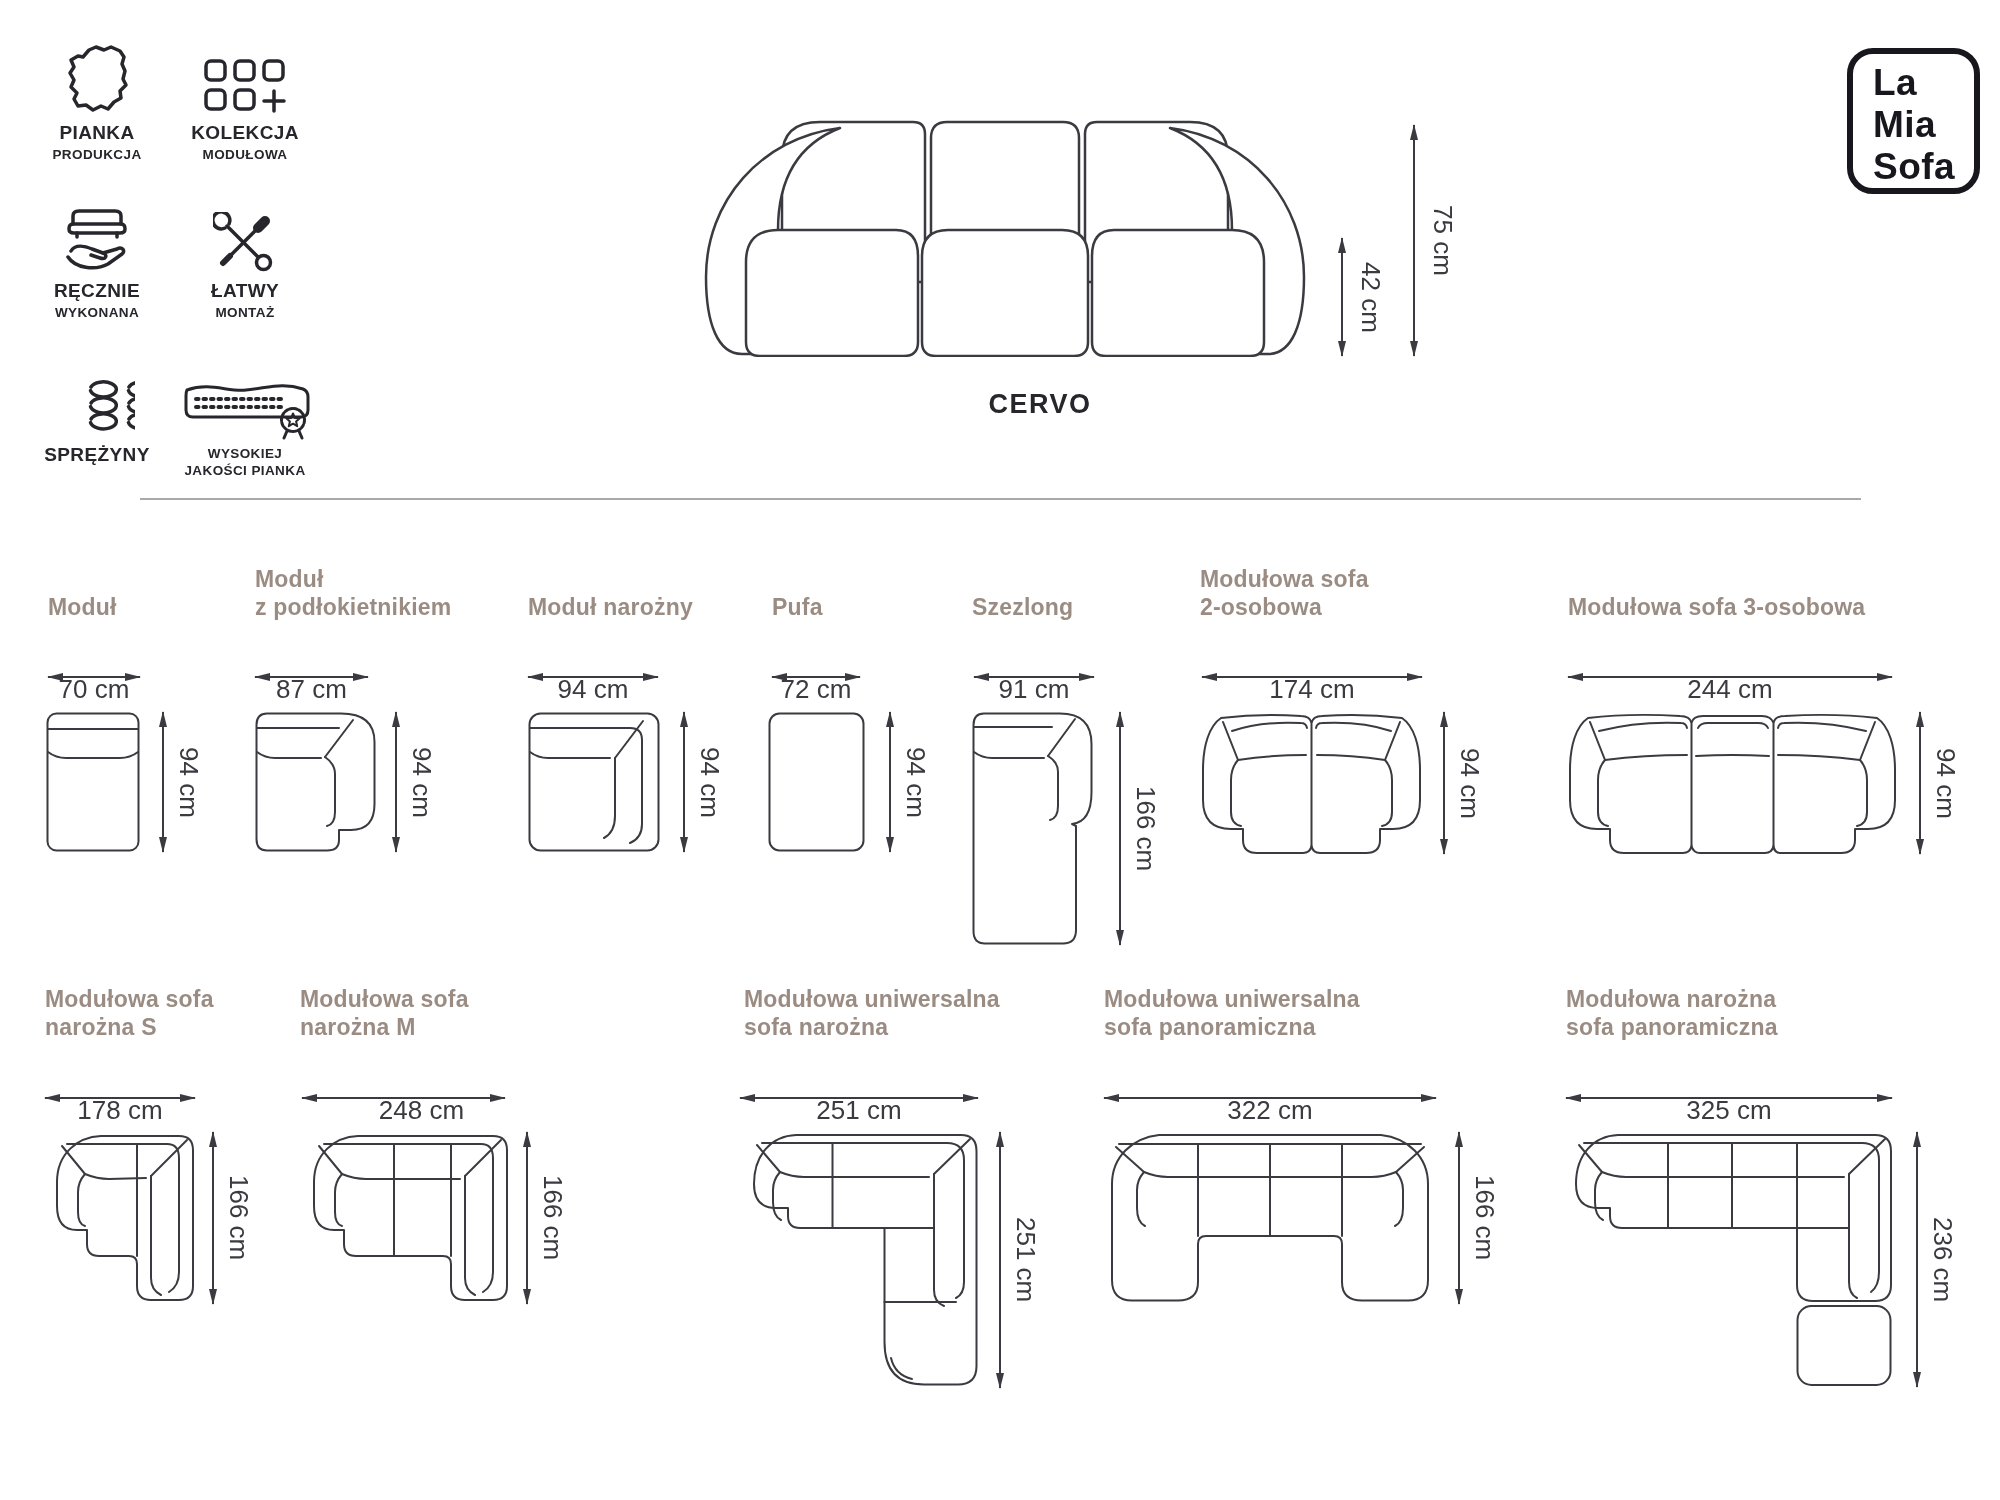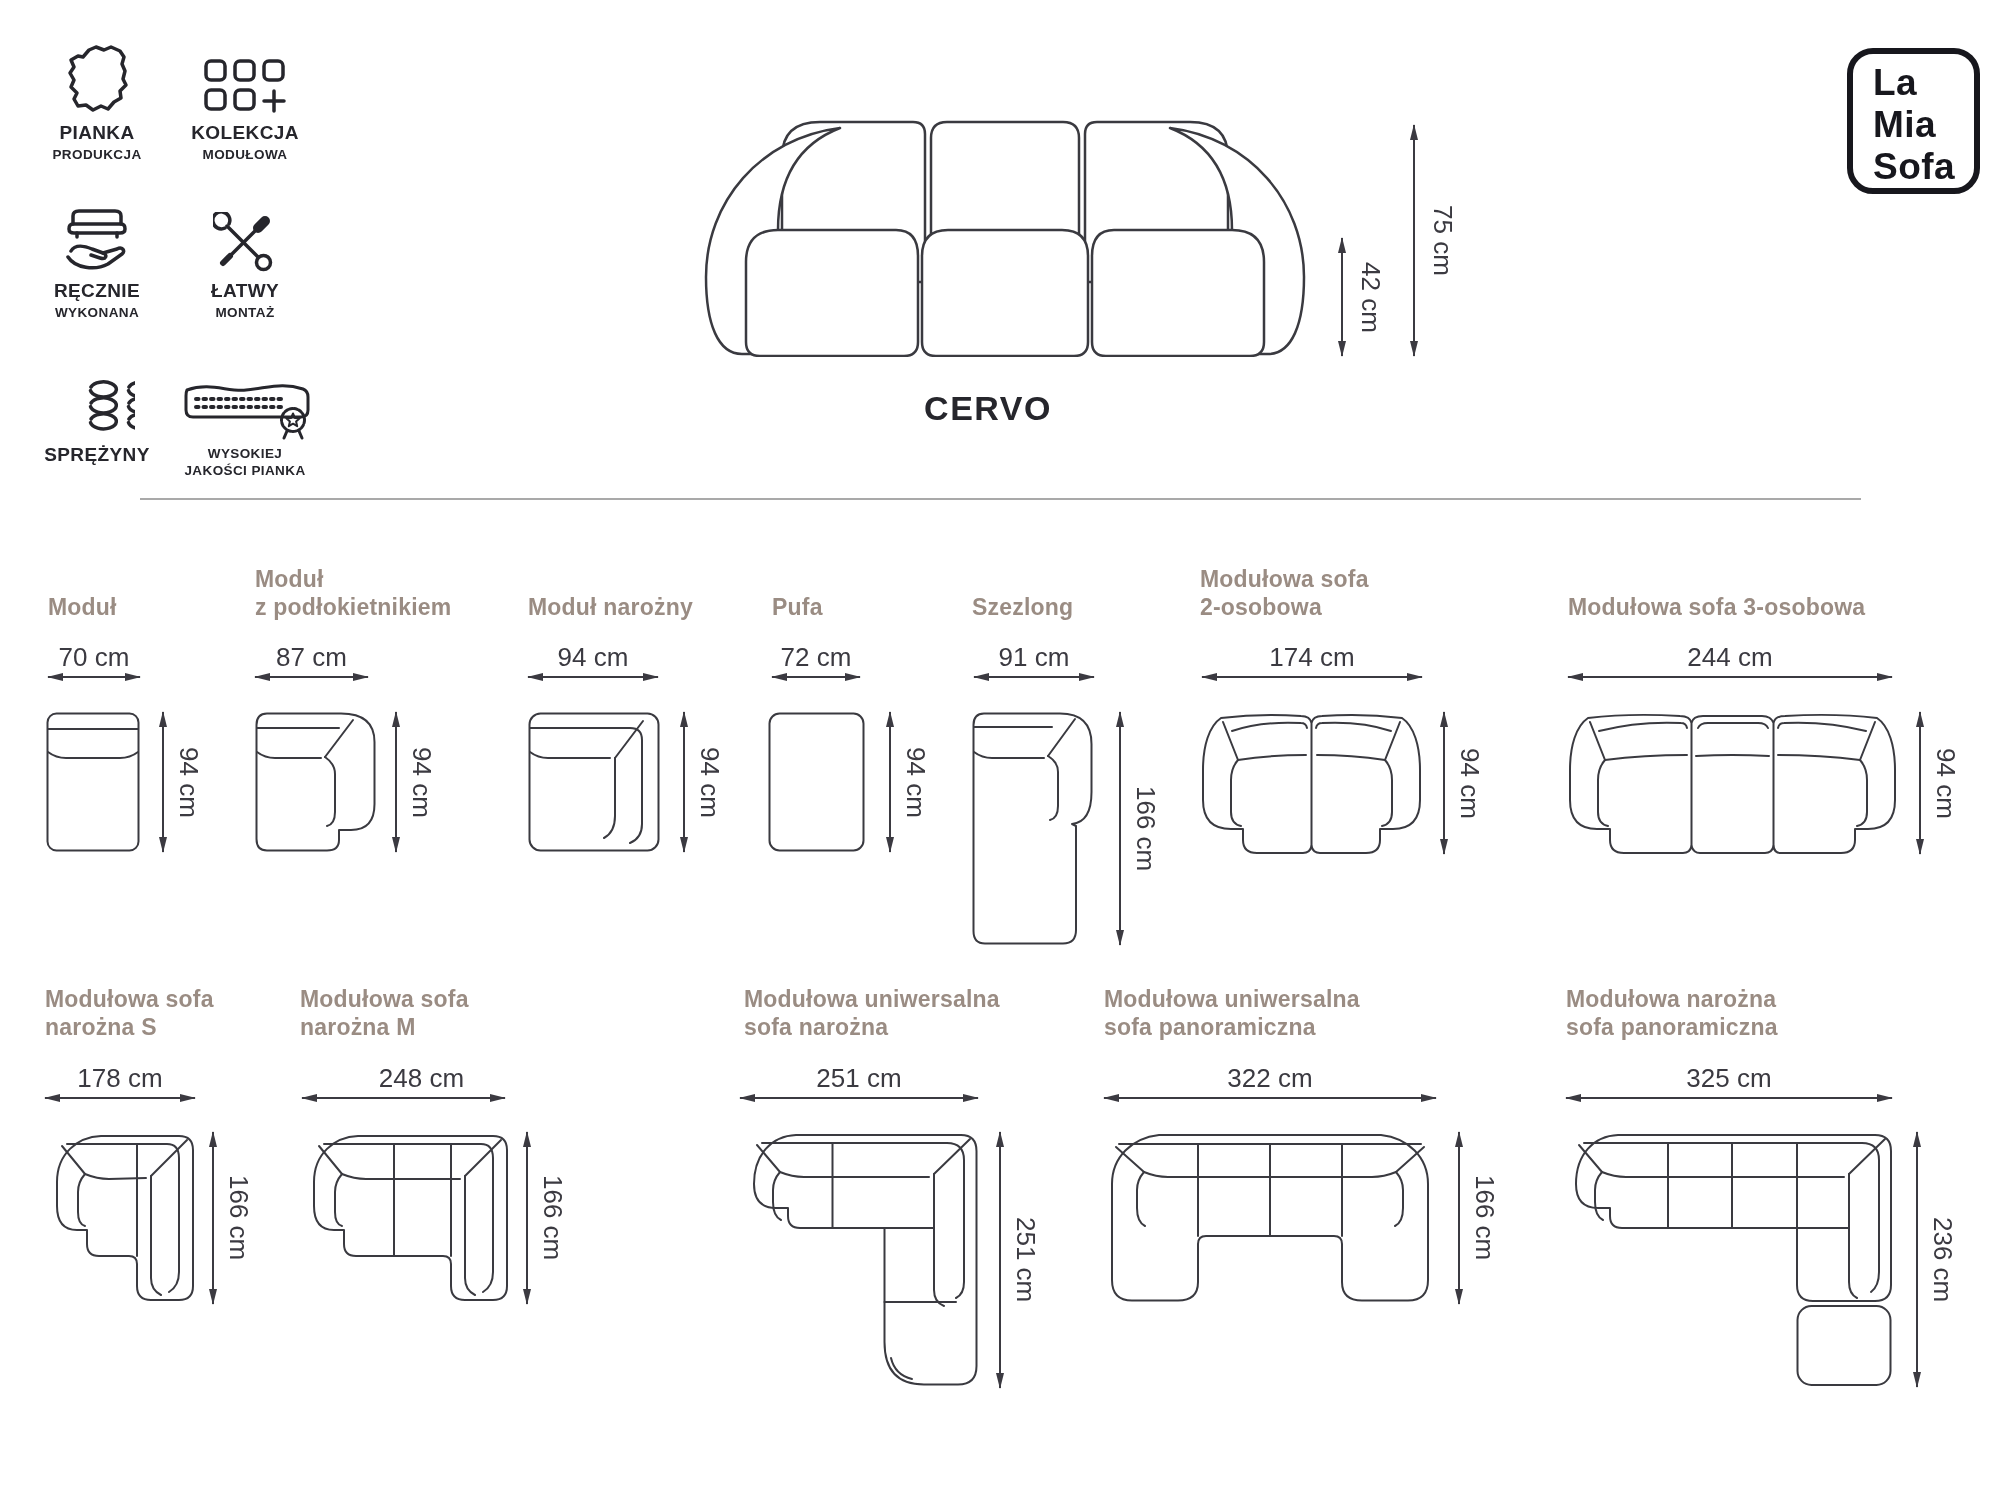--- a/index.html
+++ b/index.html
@@ -16,39 +16,39 @@
   .badge.small .b2{margin-top:2px;}
 
   
   .logo{position:absolute;left:1815px;top:48px;width:133px;height:146px;border:6px solid #17171d;
         border-radius:26px;box-sizing:border-box;padding:8px 0 0 20px;font-weight:700;font-size:37px;
         line-height:1.14;letter-spacing:.5px;color:#17171d;margin-left:32px;}
 
   
   .hero-svg{position:absolute;left:690px;top:112px;}
   .hero-svg path{fill:#ffffff;stroke:#3a3a40;stroke-width:2.5;stroke-linecap:round;stroke-linejoin:round;}
-  .product-title{position:absolute;left:838px;top:389px;width:300px;text-align:center;
-        font-size:34px;font-weight:700;letter-spacing:1.5px;color:#26262c;}
+  .product-title{position:absolute;left:890px;top:389px;width:300px;text-align:center;
+        font-size:27px;font-weight:700;letter-spacing:1.5px;color:#26262c;}
 
   
   .divider{position:absolute;left:140px;top:498px;width:1721px;height:2px;background:#a9a9a9;}
 
   
   .harrow{position:absolute;height:2px;background:#3b3a41;}
   .harrow::before{content:"";position:absolute;left:-1px;top:50%;transform:translateY(-50%);
         width:0;height:0;border:solid transparent;border-width:4px 16px 4px 0;border-right-color:#3b3a41;}
   .harrow::after{content:"";position:absolute;right:-1px;top:50%;transform:translateY(-50%);
         width:0;height:0;border:solid transparent;border-width:4px 0 4px 16px;border-left-color:#3b3a41;}
   .varrow{position:absolute;width:2px;background:#3b3a41;}
   .varrow::before{content:"";position:absolute;top:-1px;left:50%;transform:translateX(-50%);
         width:0;height:0;border:solid transparent;border-width:0 4px 16px 4px;border-bottom-color:#3b3a41;}
   .varrow::after{content:"";position:absolute;bottom:-1px;left:50%;transform:translateX(-50%);
         width:0;height:0;border:solid transparent;border-width:16px 4px 0 4px;border-top-color:#3b3a41;}
 
-  .wlabel{position:absolute;text-align:center;font-size:26px;color:#3b3a41;}
+  .wlabel{position:absolute;text-align:center;font-size:26px;color:#3b3a41;margin-top:32px;}
   .vlabel{position:absolute;writing-mode:vertical-rl;text-align:center;font-size:26px;color:#3b3a41;width:30px;}
 
   
   .card{position:absolute;}
   .card > *{position:absolute;}
   .m-title{display:flex;align-items:flex-end;white-space:pre-line;font-weight:700;font-size:23px;
         line-height:1.25;letter-spacing:.2px;color:#9a8c83;top:0;width:300px;}
   .r1 .m-title{height:62px;}
   .r2 .m-title{height:57px;}
   .line-svg path,.line-svg rect,.line-svg circle{fill:none;stroke:#3a3a40;stroke-width:2;

